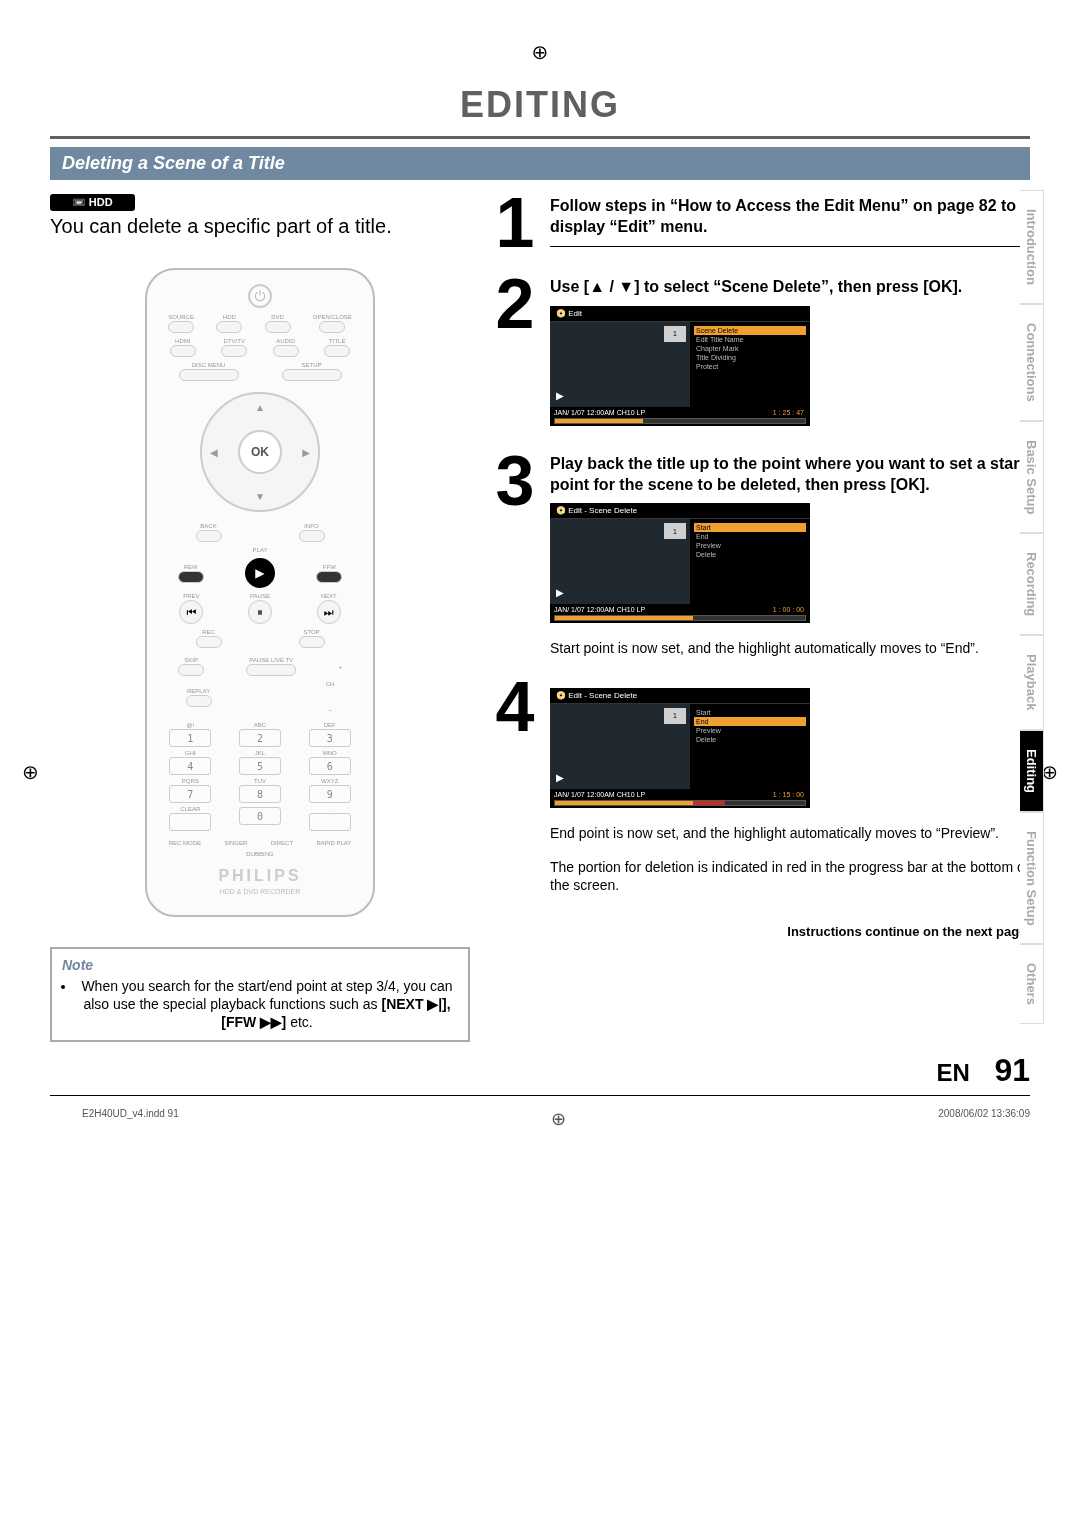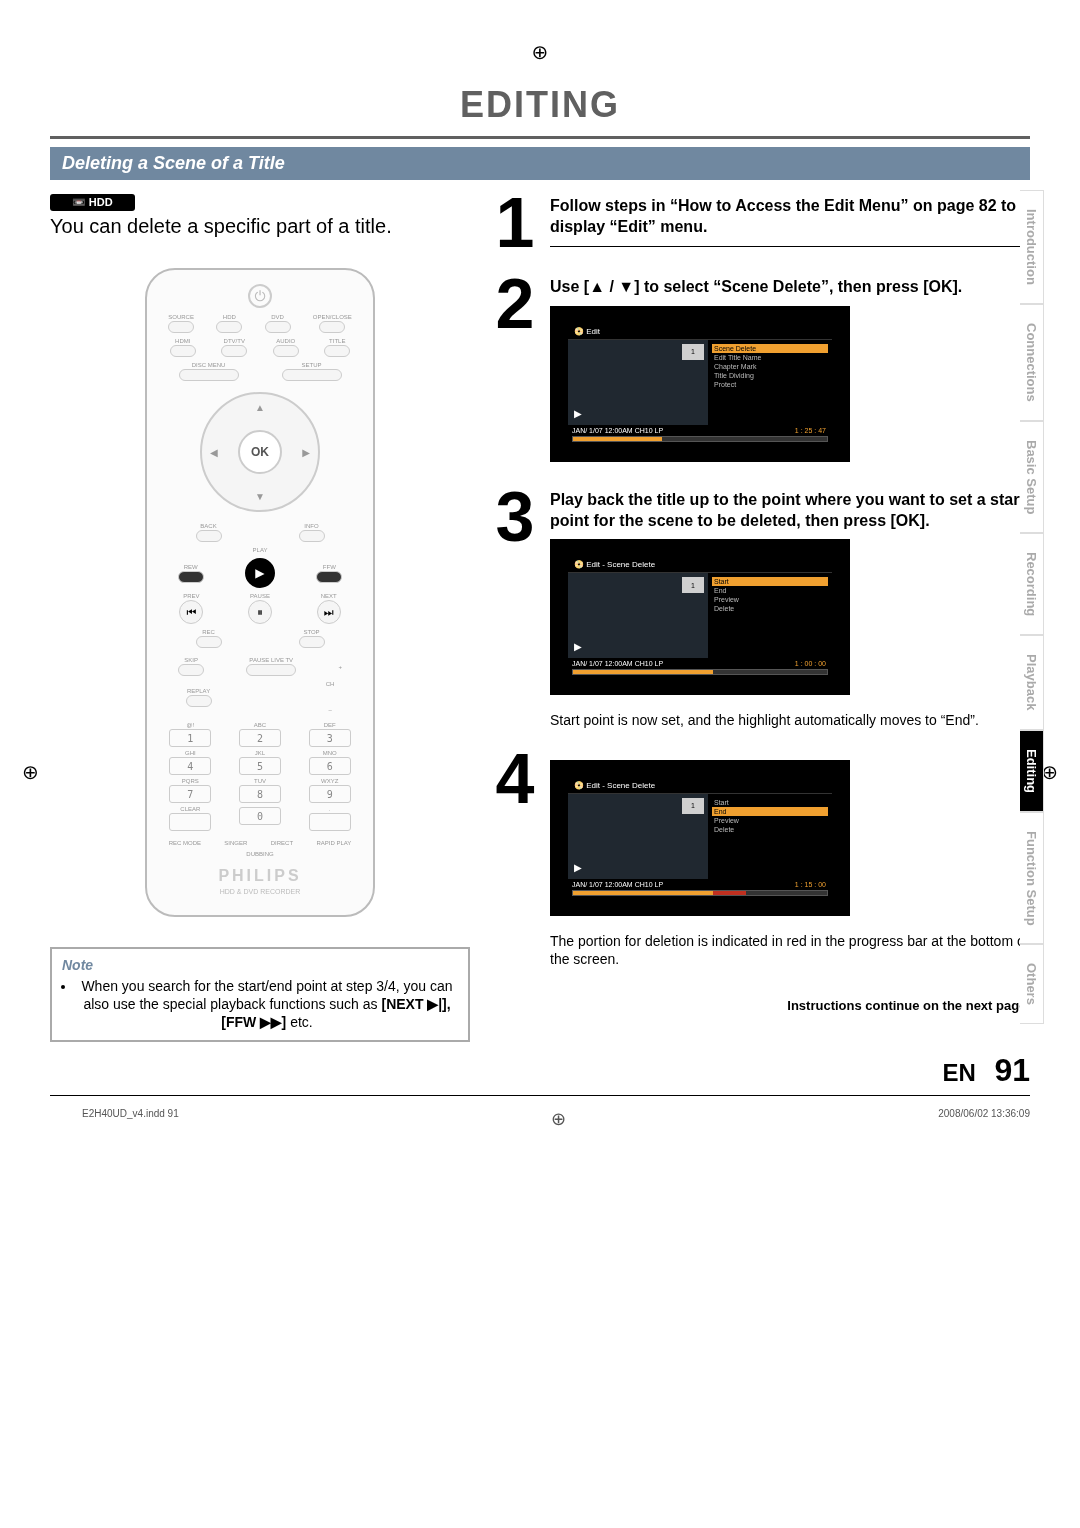--- a/index.html
+++ b/index.html
@@ -36,21 +36,21 @@
   .nav-right{right:8px;top:50%;transform:translateY(-50%);}
   .r-play-btn{width:30px;height:30px;border-radius:50%;background:#000;color:#fff;display:flex;align-items:center;justify-content:center;font-size:12px;border:2px solid #000;}
   .r-key{width:42px;height:18px;border:1px solid #ccc;border-radius:3px;display:flex;align-items:center;justify-content:center;font-size:10px;color:#888;font-family:monospace;}
   .r-brand{font-family:Arial;font-weight:bold;font-size:16px;color:#ccc;letter-spacing:3px;text-align:center;margin-top:10px;}
   .r-model{font-size:7px;color:#bbb;text-align:center;margin-top:3px;}
   .step{display:flex;gap:10px;margin-bottom:18px;}
   .step-num{font-size:70px;font-weight:bold;line-height:0.9;width:50px;text-align:center;}
   .step-body{flex:1;padding-top:4px;}
   .step-text{font-size:16px;font-weight:bold;line-height:1.3;}
   .step-hr{border:none;border-top:1.5px solid #000;margin-top:8px;}
-  .screen{width:300px;background:#000;margin:8px 0 6px 0;padding:18px;}
+  .screen{width:260px;background:#000;margin:8px 0 6px 0;padding:0;}
   .screen-title{background:#000;color:#fff;font-size:8px;padding:3px 6px;border-bottom:1px solid #333;display:flex;align-items:center;gap:3px;}
   .screen-body{display:flex;background:#506070;height:85px;}
   .screen-preview{flex:0 0 140px;background:#202830;position:relative;}
   .screen-preview .play-tri{position:absolute;bottom:6px;left:6px;color:#fff;font-size:10px;}
   .screen-thumb{position:absolute;top:4px;right:4px;width:22px;height:16px;background:#d0d0d0;display:flex;align-items:center;justify-content:center;font-size:7px;}
   .screen-menu{flex:1;padding:4px;background:#000;}
   .screen-menu-item{font-size:7px;color:#bbb;padding:1px 2px;}
   .screen-menu-item.hl{background:#f0a030;color:#000;}
   .screen-footer{background:#000;color:#fff;font-size:7px;padding:2px 4px;display:flex;flex-direction:column;gap:2px;}
   .screen-ft-row1{}
@@ -60,21 +60,21 @@
   .screen-time{position:absolute;right:2px;bottom:8px;font-size:7px;color:#f0a030;}
   .step-note{font-size:14px;line-height:1.3;margin-top:16px;}
   .side-tabs{position:absolute;right:36px;top:190px;display:flex;flex-direction:column;gap:0;}
   .side-tab{writing-mode:vertical-rl;text-orientation:mixed;font-size:13px;font-weight:bold;color:#aaa;padding:18px 4px;border:1px solid #ddd;border-left:none;background:#fff;}
   .side-tab.active{background:#000;color:#fff;}
   .note-box{border:2px solid #aaa;padding:8px 10px;margin-top:30px;font-size:14px;width:420px;}
   .note-box .note-head{font-style:italic;font-weight:bold;color:#7088a0;margin-bottom:4px;}
   .note-box li{margin-left:14px;line-height:1.3;text-align:center;}
   .continue{font-size:13px;font-weight:bold;text-align:right;margin-top:30px;}
   .page-lang{font-size:24px;font-weight:bold;}
-  .page-num{font-size:32px;font-weight:bold;margin-left:14px;}
+  .page-num{font-size:32px;font-weight:bold;margin-left:20px;}
   .footer-bar{border-top:1px solid #000;margin-top:6px;}
   .print-meta{display:flex;justify-content:space-between;font-size:10px;color:#555;margin-top:12px;margin-left:32px;}
   .print-cross{font-size:18px;}
 </style>
 </head>
 <body>
 
 <div class="page">
   <div class="crosshair-top">⊕</div>
   <div class="crosshair-side crosshair-left">⊕</div>
@@ -389,20 +389,21 @@
                 <div class="screen-ft-row1">JAN/ 1/07 12:00AM CH10   LP</div>
                 <div style="position: relative;">
                   <div class="screen-time">1 : 15 : 00</div>
                   <div class="screen-bar">
                     <div class="screen-bar-prog" style="width: 68%;"></div>
                     <div class="screen-bar-red" style="left: 55%; width: 13%;"></div>
                   </div>
                 </div>
               </div>
             </div>
+          <div class="step-note">End point is now set, and the highlight automatically moves to “Preview”.</div>
           <div class="step-note">The portion for deletion is indicated in red in the progress bar at the bottom of the screen.</div>
         </div>
       </div>
 
       <div class="continue">Instructions continue on the next page.</div>
     </div>
   </div>
 
   <div class="side-tabs" id="side-tabs">
       <div class="side-tab">Introduction</div>

